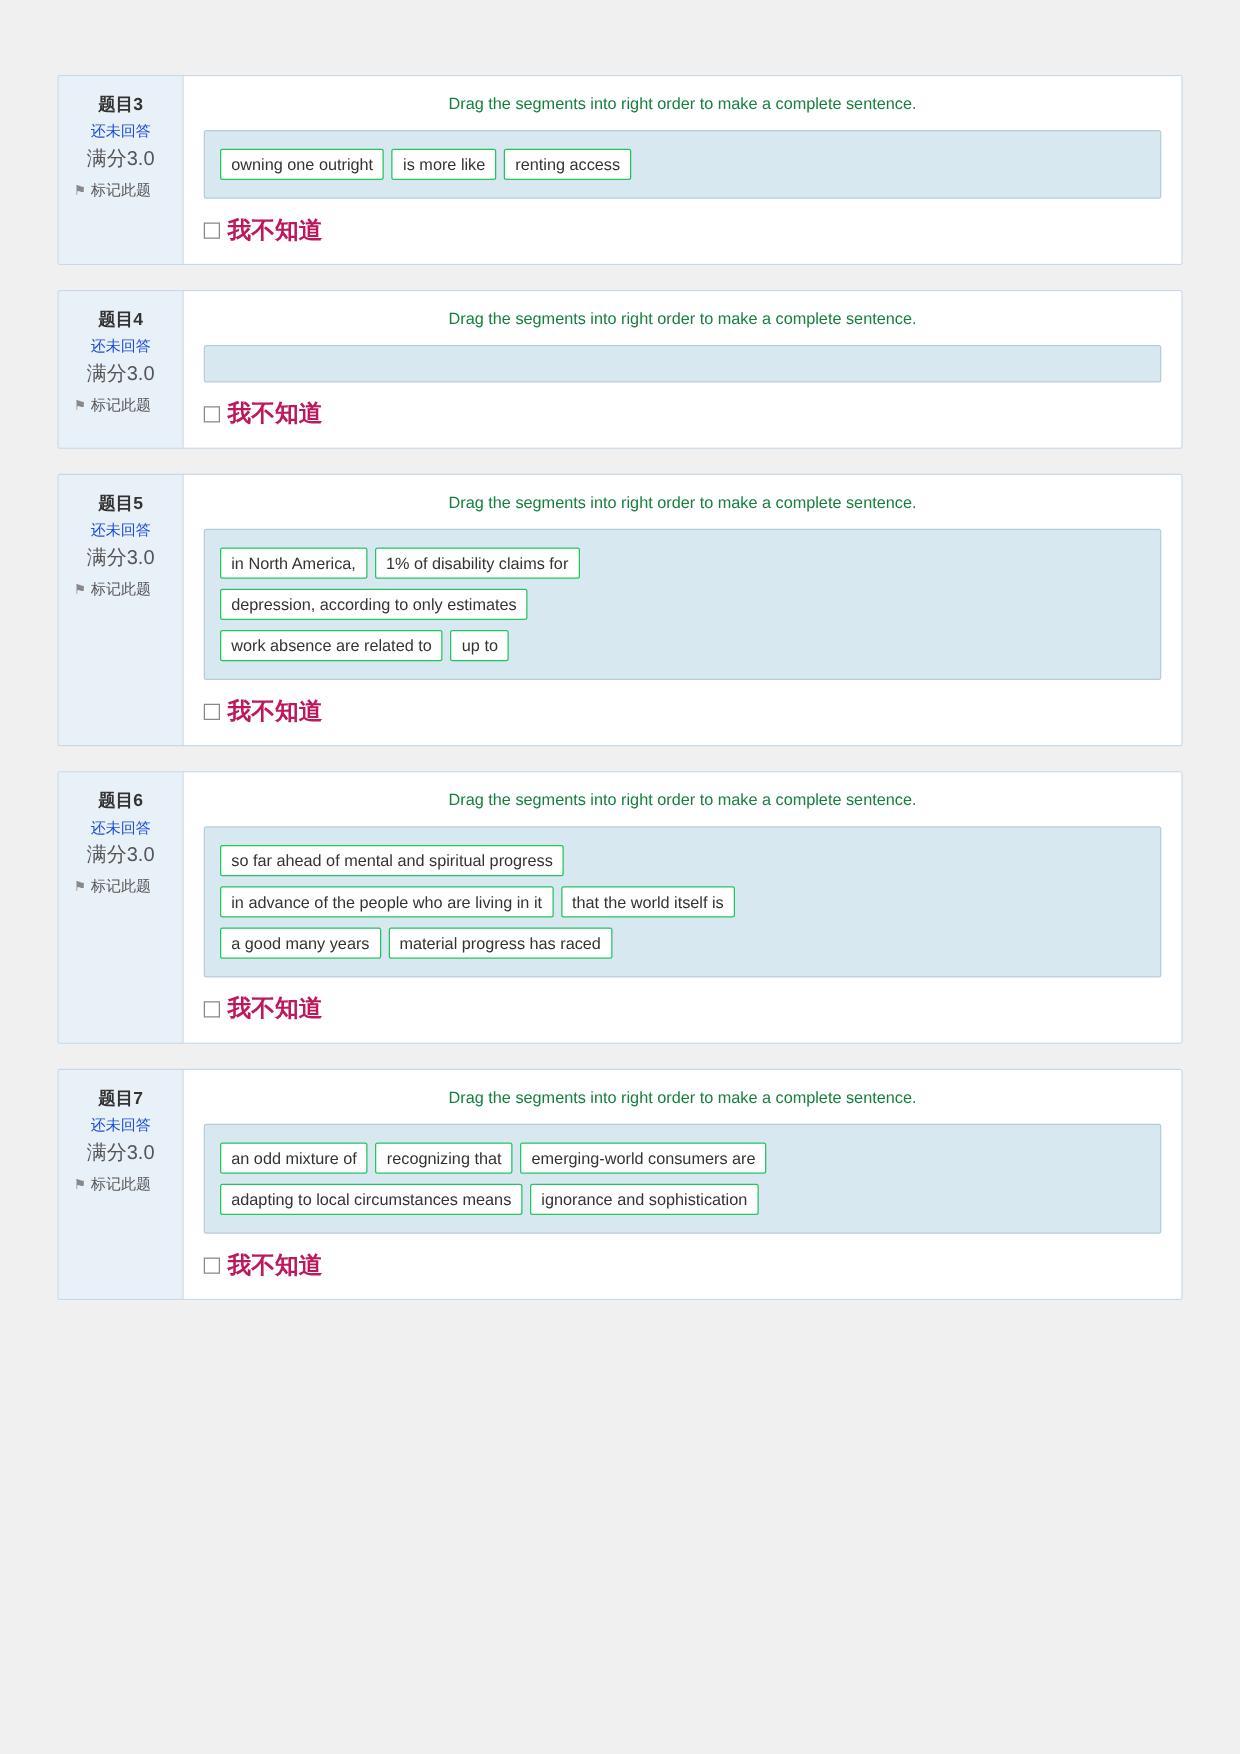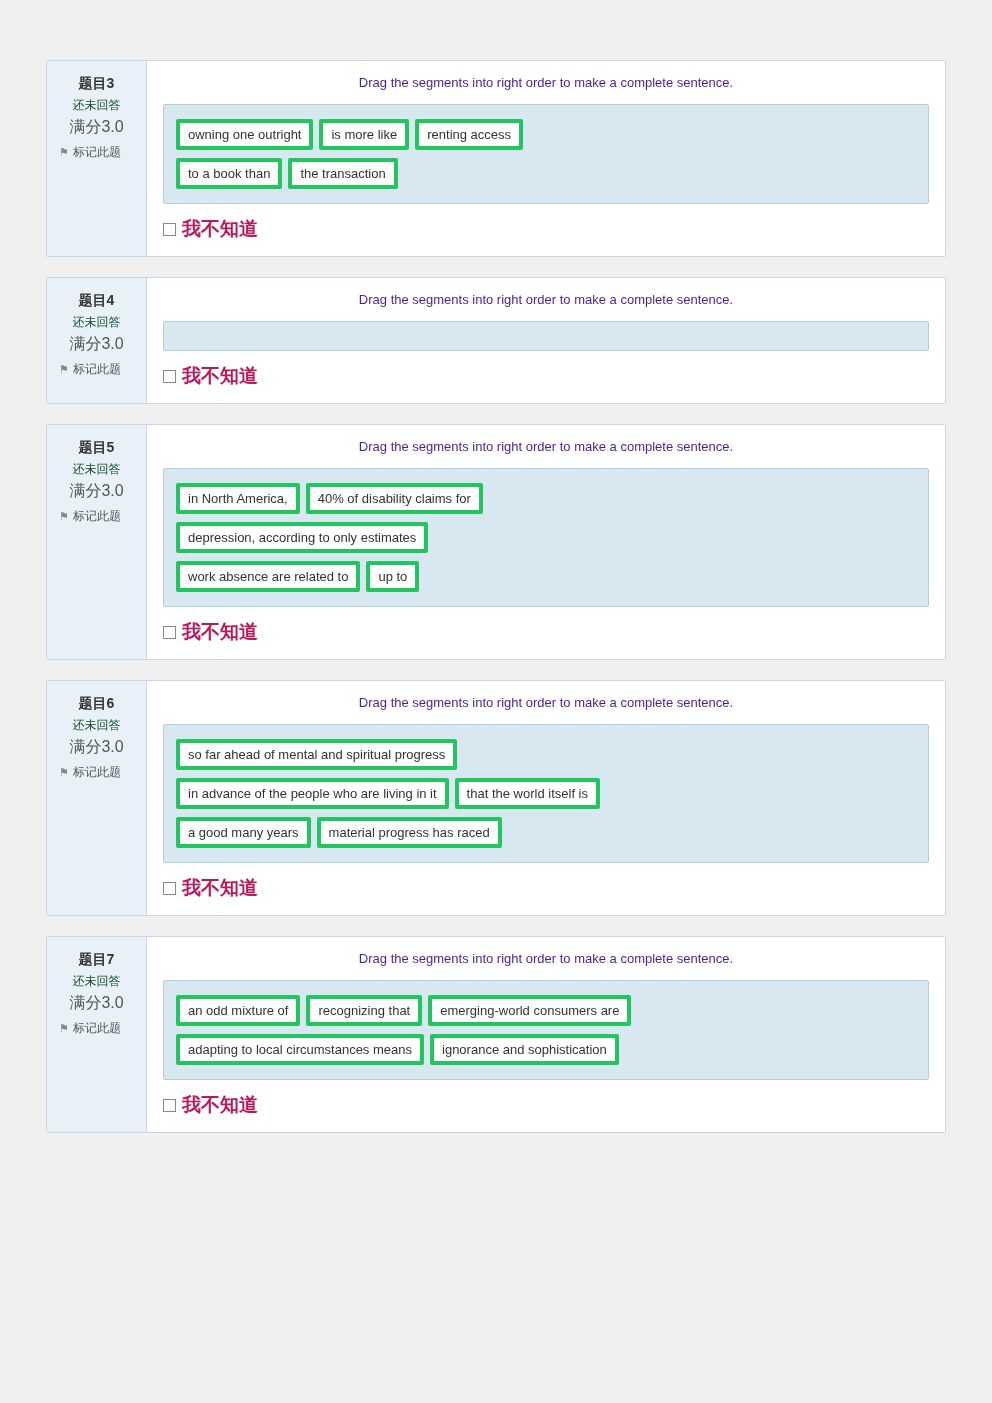--- a/index.html
+++ b/index.html
@@ -30,21 +30,21 @@
       background: #e8f0f8;
       border-right: 1px solid #c8d8e8;
     }
     .question-number {
       font-weight: bold;
       font-size: 14px;
       color: #333;
       margin-bottom: 4px;
     }
     .question-status {
-      color: #14532d;
+      color: #1d4ed8;
       font-size: 12px;
       margin-bottom: 3px;
     }
     .question-score {
       color: #555;
       font-size: 16px;
       margin-bottom: 6px;
     }
     .question-flag {
       display: flex;
@@ -57,21 +57,21 @@
     .flag-icon {
       color: #888;
       font-size: 11px;
     }
     .question-content {
       flex: 1;
       padding: 14px 16px;
       background: #fff;
     }
     .question-instruction {
-      color: #4c1d95;
+      color: #15803d;
       font-size: 13px;
       margin-bottom: 14px;
     }
     .segments-area {
       background: #d8e8f0;
       border: 1px solid #b8ccd8;
       padding: 14px 12px;
       margin-bottom: 12px;
       border-radius: 2px;
     }
@@ -80,21 +80,21 @@
       flex-wrap: wrap;
       gap: 6px;
       margin-bottom: 8px;
     }
     .segment-row:last-child {
       margin-bottom: 0;
     }
     .segment {
       display: inline-block;
       background: #fff;
-      border: 4px solid #22c55e;
+      border: 1px solid #22c55e;
       padding: 4px 8px;
       border-radius: 2px;
       font-size: 13px;
       cursor: grab;
       white-space: nowrap;
     }
     .dont-know {
       display: flex;
       align-items: center;
       gap: 6px;
@@ -131,24 +131,20 @@
         </div>
       </div>
       <div class="question-content">
         <div class="question-instruction">Drag the segments into right order to make a complete sentence.</div>
         <div class="segments-area">
           <div class="segment-row">
             <span class="segment" draggable="true">owning one outright</span>
             <span class="segment" draggable="true">is more like</span>
             <span class="segment" draggable="true">renting access</span>
           </div>
-          <div class="segment-row">
-            <span class="segment" draggable="true">to a book than</span>
-            <span class="segment" draggable="true">the transaction</span>
-          </div>
         </div>
         <div class="dont-know">
           <span class="dont-know-checkbox"></span>
           <span>我不知道</span>
         </div>
       </div>
     </div>
     <div class="question-block">
       <div class="question-sidebar">
         <div class="question-number">题目4</div>
@@ -177,21 +173,21 @@
         <div class="question-flag">
           <span class="flag-icon">⚑</span>
           <span>标记此题</span>
         </div>
       </div>
       <div class="question-content">
         <div class="question-instruction">Drag the segments into right order to make a complete sentence.</div>
         <div class="segments-area">
           <div class="segment-row">
             <span class="segment" draggable="true">in North America,</span>
-            <span class="segment" draggable="true">40% of disability claims for</span>
+            <span class="segment" draggable="true">1% of disability claims for</span>
           </div>
           <div class="segment-row">
             <span class="segment" draggable="true">depression, according to only estimates</span>
           </div>
           <div class="segment-row">
             <span class="segment" draggable="true">work absence are related to</span>
             <span class="segment" draggable="true">up to</span>
           </div>
         </div>
         <div class="dont-know">

